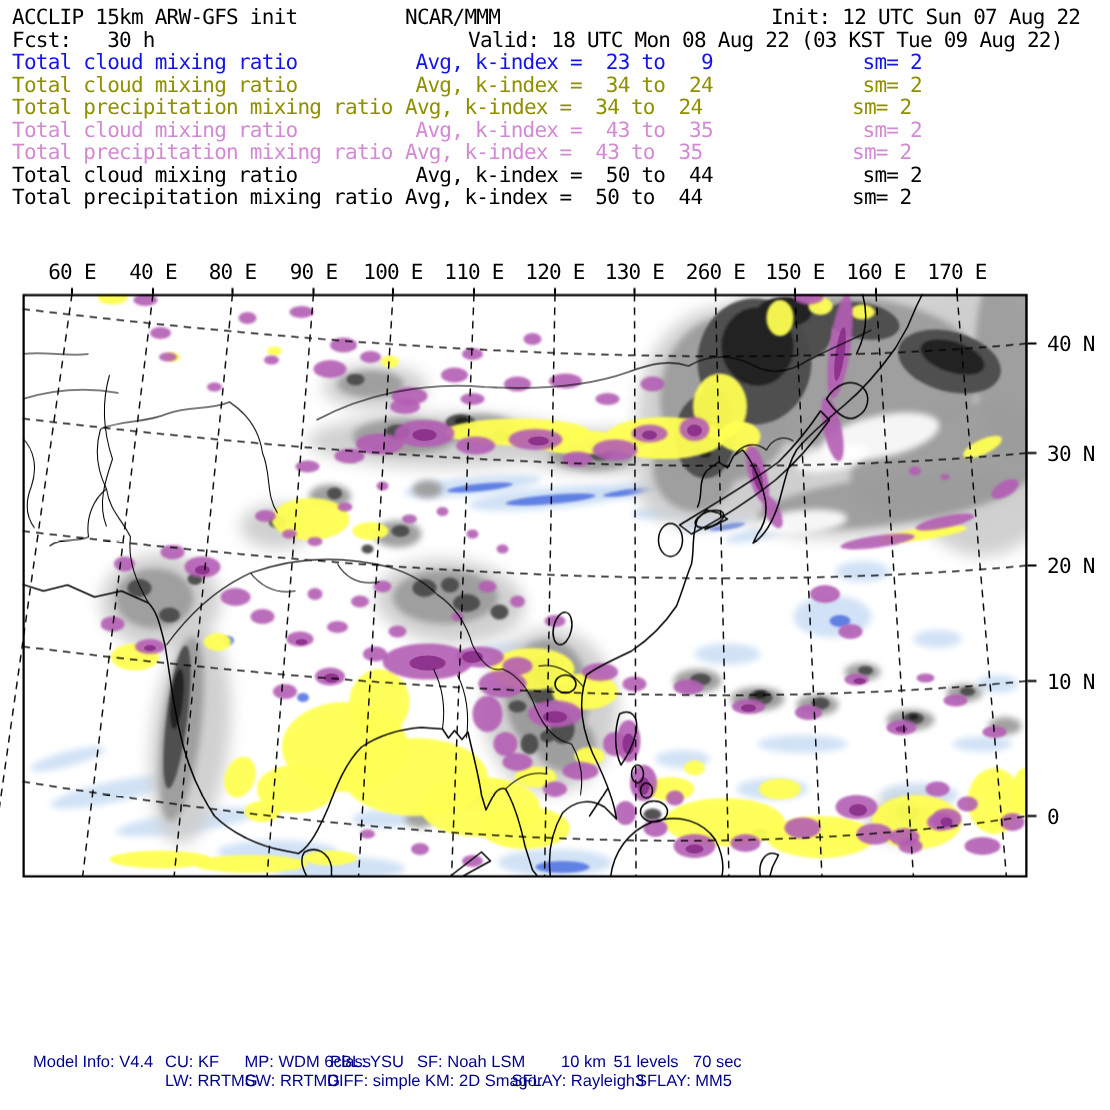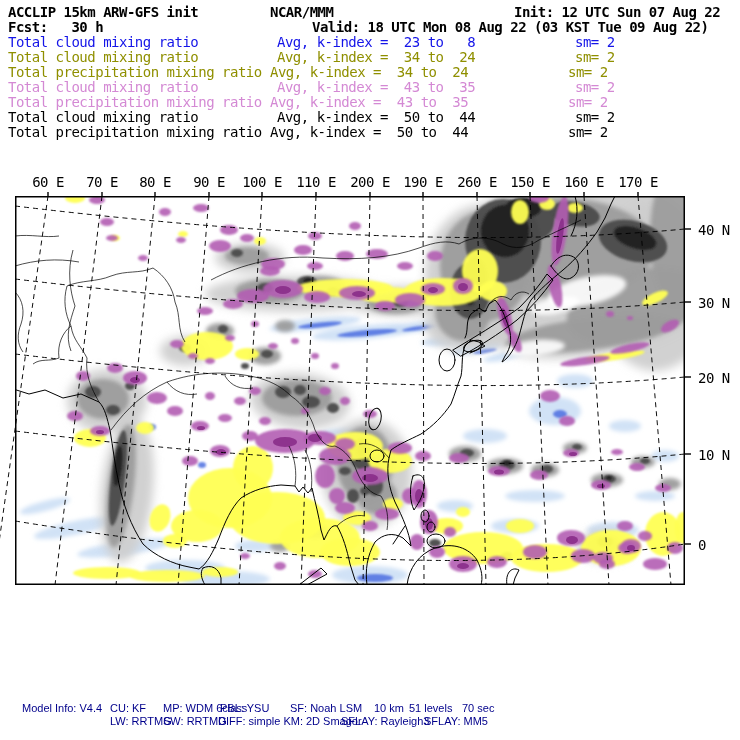--- a/index.html
+++ b/index.html
@@ -1,18 +1,18 @@
 <!DOCTYPE html>
 <html style="--yellow: #ffff52; --purple: #b35cb3; --purple_dark: #8a2f8a; --blue_light: #c9ddf4; --blue: #4d6fe0; --gray1: #cfcfcf; --gray2: #9c9c9c; --gray3: #4c4c4c; --gray4: #242424;"><head>
 <meta charset="utf-8">
 <style>
   html,body{margin:0;padding:0;background:#ffffff;}
   #screen{position:relative;width:740px;height:740px;background:#ffffff;overflow:hidden;
           font-family:"DejaVu Sans Mono","Liberation Mono",monospace;}
-  .pos{position:absolute;white-space:pre;line-height:15px;font-size:14px;color:#000;font-weight:bold;}
+  .pos{position:absolute;white-space:pre;line-height:15px;font-size:14px;color:#000;}
   .hdr .pos{letter-spacing:-0.5px;}
   .lrow span{position:absolute;white-space:pre;line-height:15px;font-size:14px;letter-spacing:-0.5px;text-align:right;}
   .lrow{position:absolute;left:0;top:0;width:740px;height:15px;}
   .axlab{position:absolute;font-size:14px;letter-spacing:-0.5px;color:#000;white-space:pre;}
   .axtop{width:60px;text-align:center;}
   .ftr span{position:absolute;white-space:pre;font-size:11px;line-height:12px;
             font-family:"Liberation Sans","DejaVu Sans",sans-serif;}
   svg{position:absolute;overflow:visible;}
   
   .yy{fill:var(--yellow);opacity:.95}
@@ -37,21 +37,21 @@
 
   <div class="hdr">
     <span class="pos" style="left:8px;top:5px">ACCLIP 15km ARW-GFS init</span>
     <span class="pos" style="left:270px;top:5px">NCAR/MMM</span>
     <span class="pos" style="left:514px;top:5px">Init: 12 UTC Sun 07 Aug 22</span>
     <span class="pos" style="left:8px;top:20px">Fcst:   30 h</span>
     <span class="pos" style="left:312px;top:20px">Valid: 18 UTC Mon 08 Aug 22 (03 KST Tue 09 Aug 22)</span>
 
     <div class="lrow" style="top: 35px; color: rgb(20, 20, 232);">
       <span style="left:8px">Total cloud mixing ratio</span>
-      <span style="left:277px">Avg, k-index =  23 to   8</span>
+      <span style="left:277px">Avg, k-index =  23 to   9</span>
       <span style="left:575px">sm= 2</span>
     </div>
     <div class="lrow" style="top: 50px; color: rgb(143, 143, 0);">
       <span style="left:8px">Total cloud mixing ratio</span>
       <span style="left:277px">Avg, k-index =  34 to  24</span>
       <span style="left:575px">sm= 2</span>
     </div>
     <div class="lrow" style="top: 65px; color: rgb(143, 143, 0);">
       <span style="left:8px">Total precipitation mixing ratio</span>
       <span style="left:270px">Avg, k-index =  34 to  24</span>
@@ -74,27 +74,27 @@
     </div>
     <div class="lrow" style="top: 125px; color: rgb(0, 0, 0);">
       <span style="left:8px">Total precipitation mixing ratio</span>
       <span style="left:270px">Avg, k-index =  50 to  44</span>
       <span style="left:568px">sm= 2</span>
     </div>
   </div>
 
   <div>
     <span class="axlab axtop" style="left:18px;top:174px">60 E</span>
-    <span class="axlab axtop" style="left:72px;top:174px">70 E</span>
+    <span class="axlab axtop" style="left:72px;top:174px">40 E</span>
     <span class="axlab axtop" style="left:125px;top:174px">80 E</span>
     <span class="axlab axtop" style="left:179px;top:174px">90 E</span>
     <span class="axlab axtop" style="left:232px;top:174px">100 E</span>
     <span class="axlab axtop" style="left:286px;top:174px">110 E</span>
-    <span class="axlab axtop" style="left:340px;top:174px">200 E</span>
-    <span class="axlab axtop" style="left:393px;top:174px">190 E</span>
+    <span class="axlab axtop" style="left:340px;top:174px">120 E</span>
+    <span class="axlab axtop" style="left:393px;top:174px">130 E</span>
     <span class="axlab axtop" style="left:447px;top:174px">260 E</span>
     <span class="axlab axtop" style="left:500px;top:174px">150 E</span>
     <span class="axlab axtop" style="left:554px;top:174px">160 E</span>
     <span class="axlab axtop" style="left:608px;top:174px">170 E</span>
   </div>
 
   <div>
     <span class="axlab" style="left:698px;top:222px">40 N</span>
     <span class="axlab" style="left:698px;top:295px">30 N</span>
     <span class="axlab" style="left:698px;top:370px">20 N</span>
@@ -532,21 +532,21 @@
     </g>
 
     <rect x="0.75" y="0.75" width="668.5" height="387.5" fill="none" stroke="#000" stroke-width="1.5"></rect>
   </svg>
 
   <div class="ftr" style="color: rgb(0, 0, 139);">
     <span style="left:22px;top:702px">Model Info: V4.4</span>
     <span style="left:110px;top:702px">CU: KF</span>
     <span style="left:163px;top:702px">MP: WDM 6class</span>
     <span style="left:220px;top:702px">PBL: YSU</span>
-    <span style="left:290px;top:702px">SF: Noah LSM</span>
+    <span style="left:278px;top:702px">SF: Noah LSM</span>
     <span style="left:374px;top:702px">10 km</span>
     <span style="left:409px;top:702px">51 levels</span>
     <span style="left:462px;top:702px">70 sec</span>
     <span style="left:110px;top:715px">LW: RRTMG</span>
     <span style="left:163px;top:715px">SW: RRTMG</span>
     <span style="left:218px;top:715px">DIFF: simple KM: 2D Smagor</span>
     <span style="left:341px;top:715px">SFLAY: Rayleigh3</span>
     <span style="left:424px;top:715px">SFLAY: MM5</span>
   </div>
 

